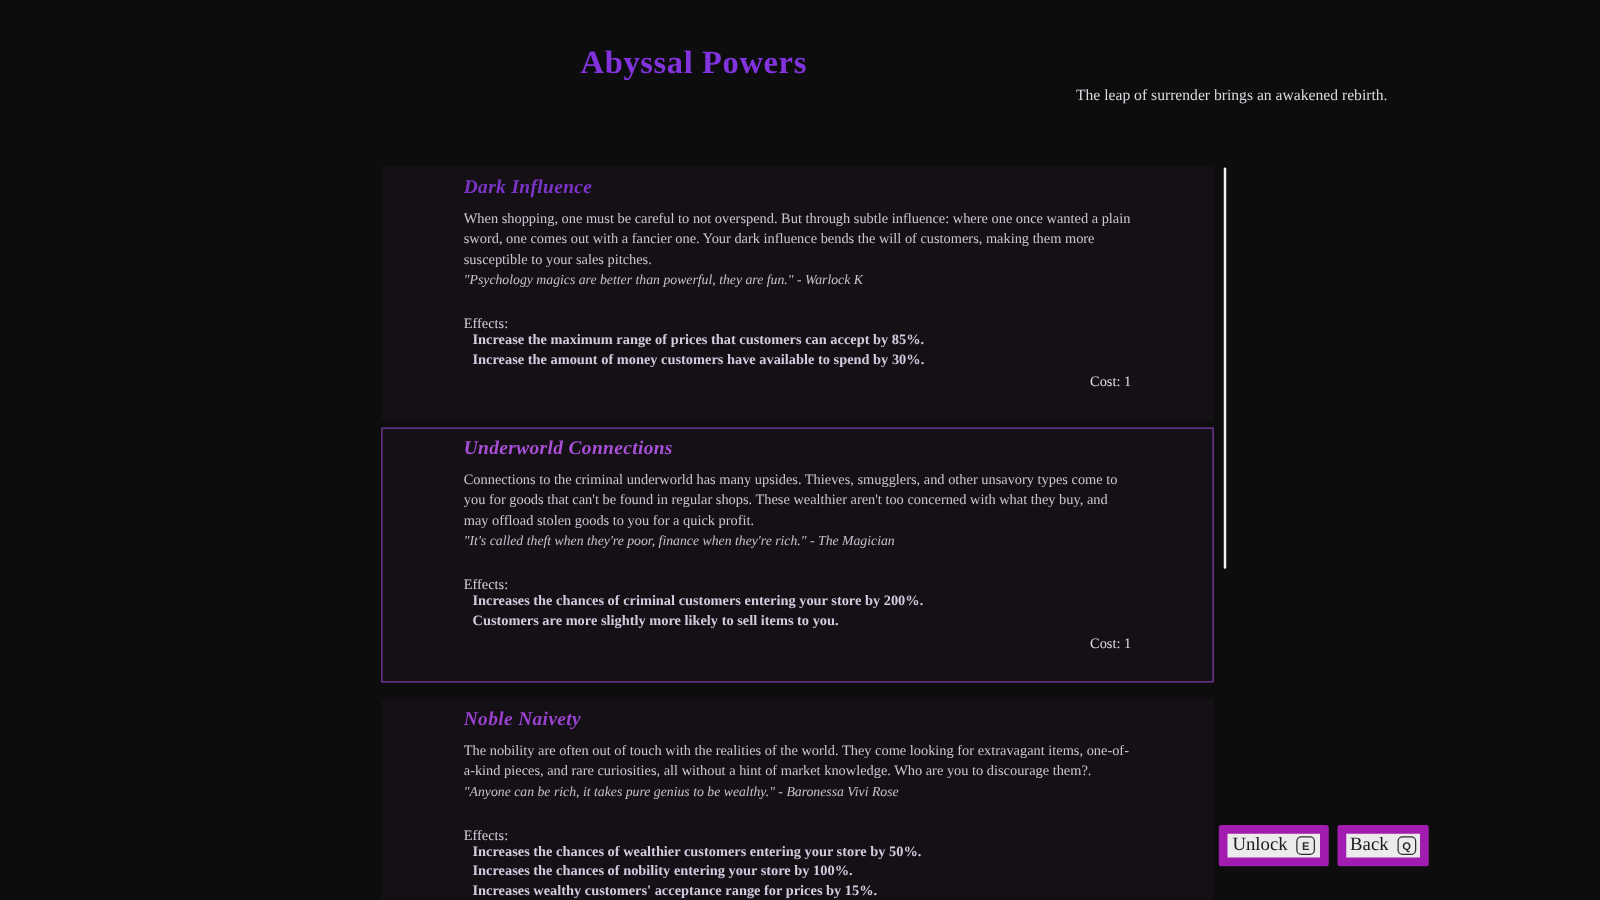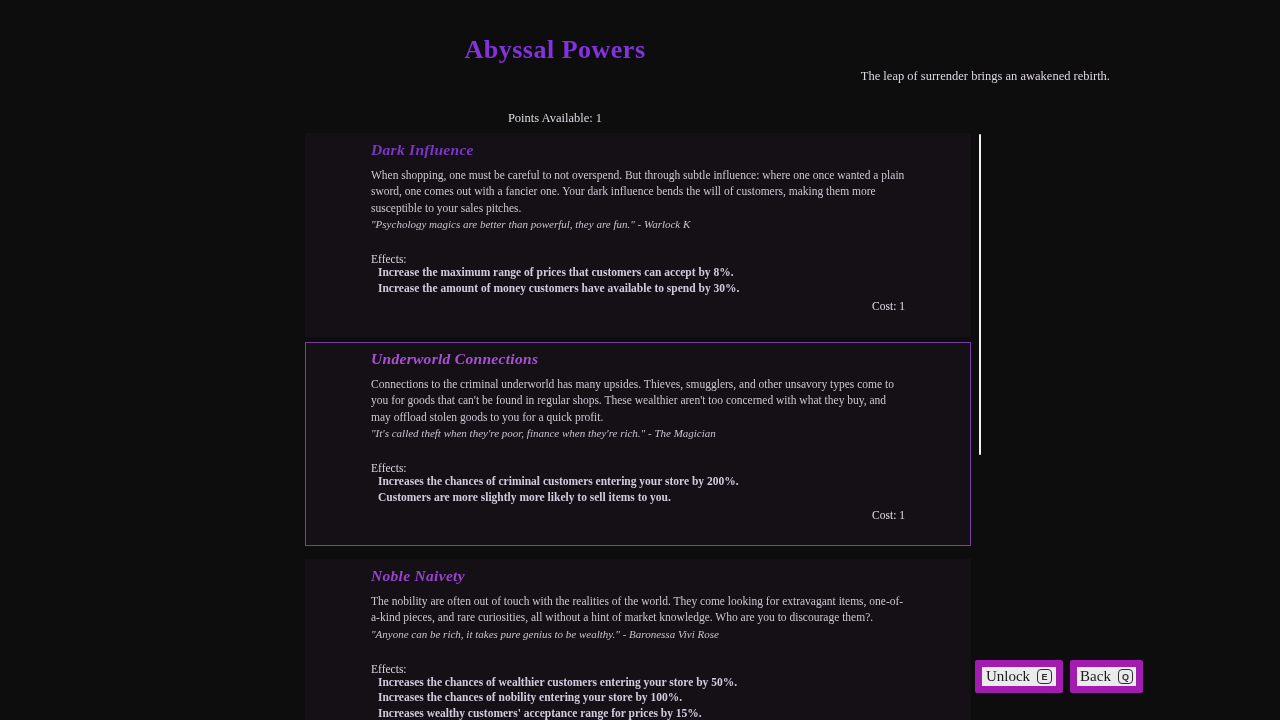--- a/index.html
+++ b/index.html
@@ -89,31 +89,30 @@
     font-size: 9px; font-weight: bold; color: #2e2e2e;
   }
 </style>
 </head>
 <body>
 
 <div class="stage">
 
   <div class="page-title">Abyssal Powers</div>
   <div class="page-subtitle">The leap of surrender brings an awakened rebirth.</div>
-  <div class="points-available">Points Available: 1</div>
 
   <div class="cards">
 
     <div class="card">
       <div class="card-title" style="color: rgb(124, 53, 200);">Dark Influence</div>
       <div class="card-desc">When shopping, one must be careful to not overspend. But through subtle influence: where one once wanted a plain sword, one comes out with a fancier one. Your dark influence bends the will of customers, making them more susceptible to your sales pitches.</div>
       <div class="card-quote">"Psychology magics are better than powerful, they are fun." - Warlock K</div>
       <div class="effects">
         <div class="effects-label">Effects:</div>
-        <div class="effect-line">Increase the maximum range of prices that customers can accept by 8%.</div>
+        <div class="effect-line">Increase the maximum range of prices that customers can accept by 85%.</div>
         <div class="effect-line">Increase the amount of money customers have available to spend by 30%.</div>
       </div>
       <div class="card-cost">Cost: 1</div>
     </div>
 
     <div class="card selected">
       <div class="card-title" style="color: rgb(169, 79, 216);">Underworld Connections</div>
       <div class="card-desc">Connections to the criminal underworld has many upsides. Thieves, smugglers, and other unsavory types come to you for goods that can't be found in regular shops. These wealthier aren't too concerned with what they buy, and may offload stolen goods to you for a quick profit.</div>
       <div class="card-quote">"It's called theft when they're poor, finance when they're rich." - The Magician</div>
       <div class="effects">

